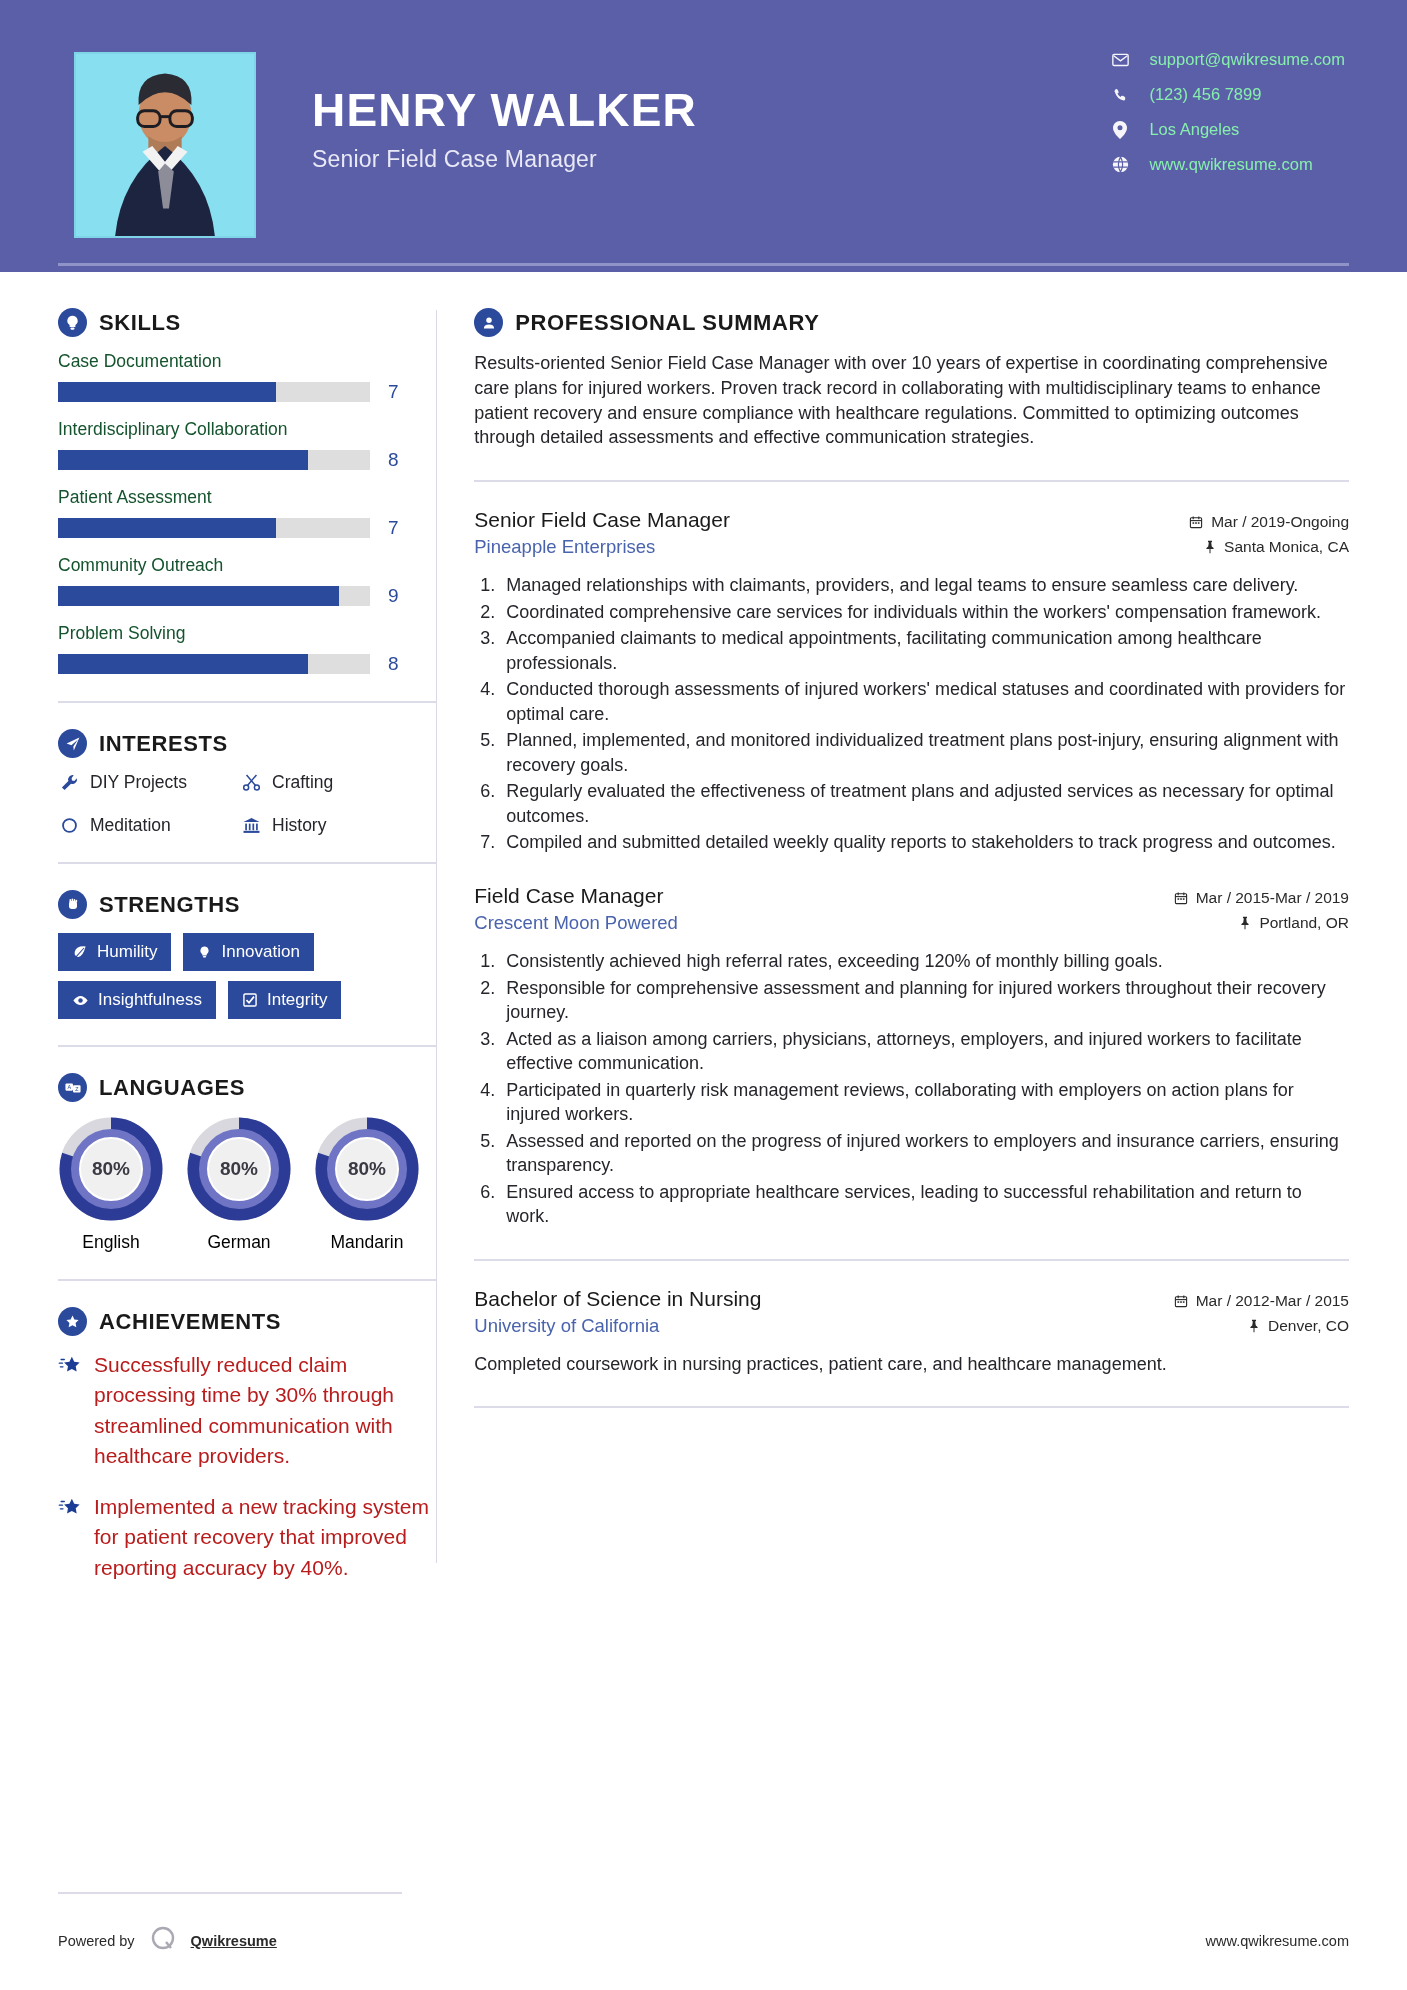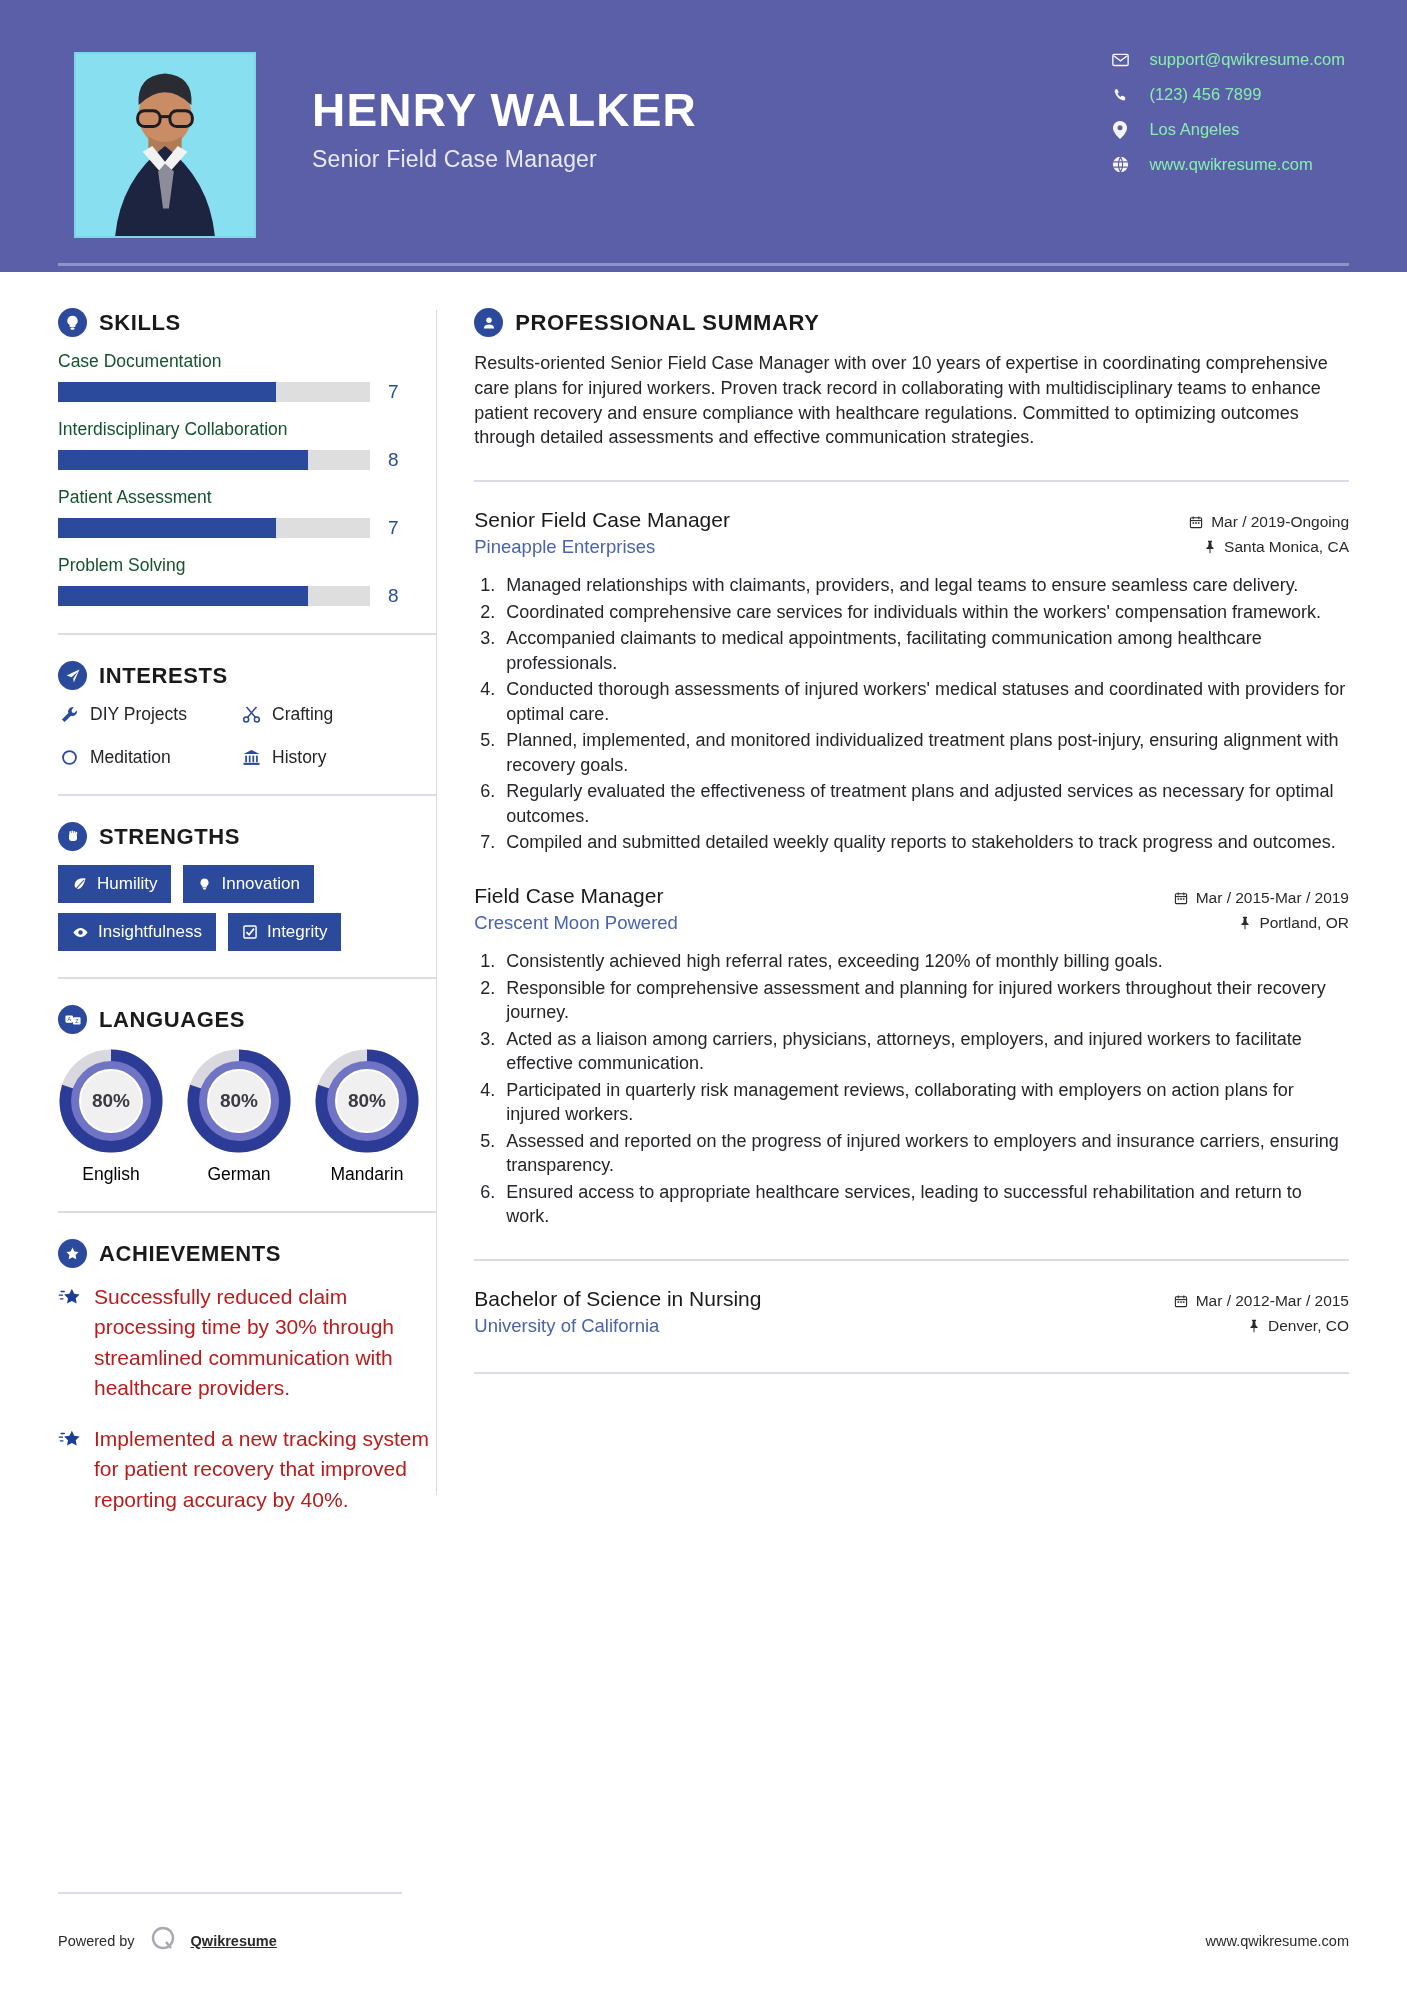--- a/index.html
+++ b/index.html
@@ -418,20 +418,29 @@
             <div class="skill">
               <div class="skill-name">Patient Assessment</div>
               <div class="skill-row">
                 <div class="bar-track">
                   <div class="bar-fill" style="width:70%"></div>
                 </div>
                 <div class="bar-val">7</div>
               </div>
             </div>
             <div class="skill">
+              <div class="skill-name">Community Outreach</div>
+              <div class="skill-row">
+                <div class="bar-track">
+                  <div class="bar-fill" style="width:90%"></div>
+                </div>
+                <div class="bar-val">9</div>
+              </div>
+            </div>
+            <div class="skill">
               <div class="skill-name">Problem Solving</div>
               <div class="skill-row">
                 <div class="bar-track">
                   <div class="bar-fill" style="width:80%"></div>
                 </div>
                 <div class="bar-val">8</div>
               </div>
             </div>
           </div>
       </div>
@@ -764,20 +773,21 @@
                     <span class="ico">
                       <svg width="12" height="14" viewBox="0 0 14 18">
                         <path d="M4.4 1 h5.2 v1.6 l-1.1 .6 l.8 5 l2.3 2.2 v1.2 H2.4 v-1.2 l2.3 -2.2 l.8 -5 l-1.1 -.6z" fill="#2a2a2a"></path>
                         <path d="M7 11.6 v5.4" stroke="#2a2a2a" stroke-width="1.3"></path>
                       </svg>
                     </span>
                     <span>Denver, CO</span>
                   </div>
                 </div>
               </div>
+              <div class="entry-desc">Completed coursework in nursing practices, patient care, and healthcare management.</div>
             </div>
           </div>
       </div>
 
       <div class="hr main-hr"></div>
     </div>
   </div>
 
   <div class="footer-rule"></div>
 

